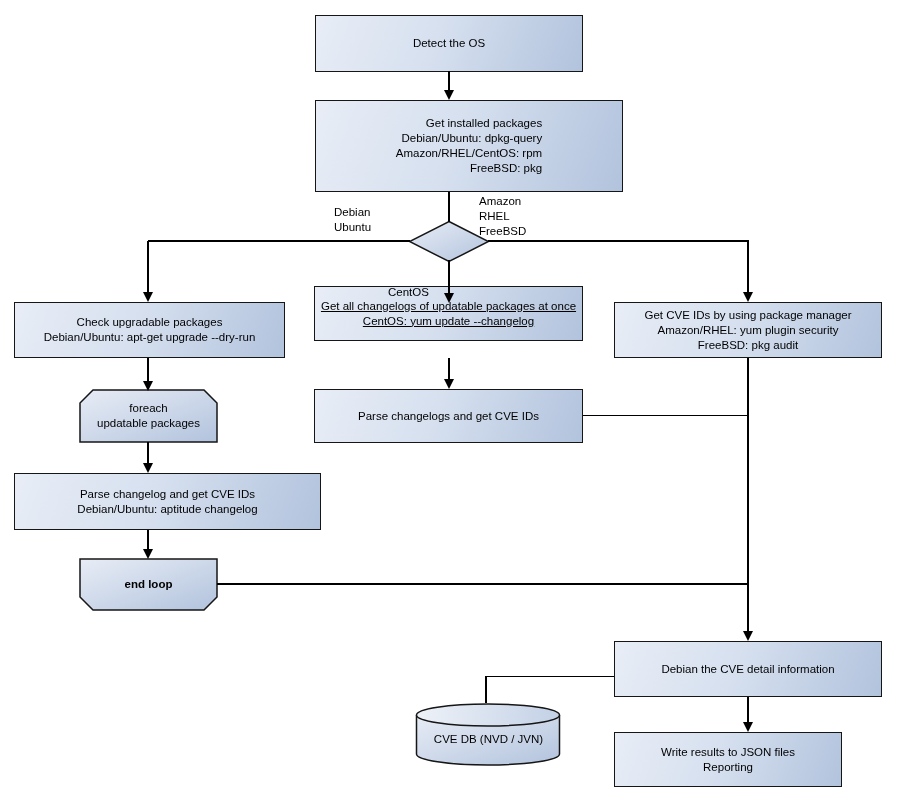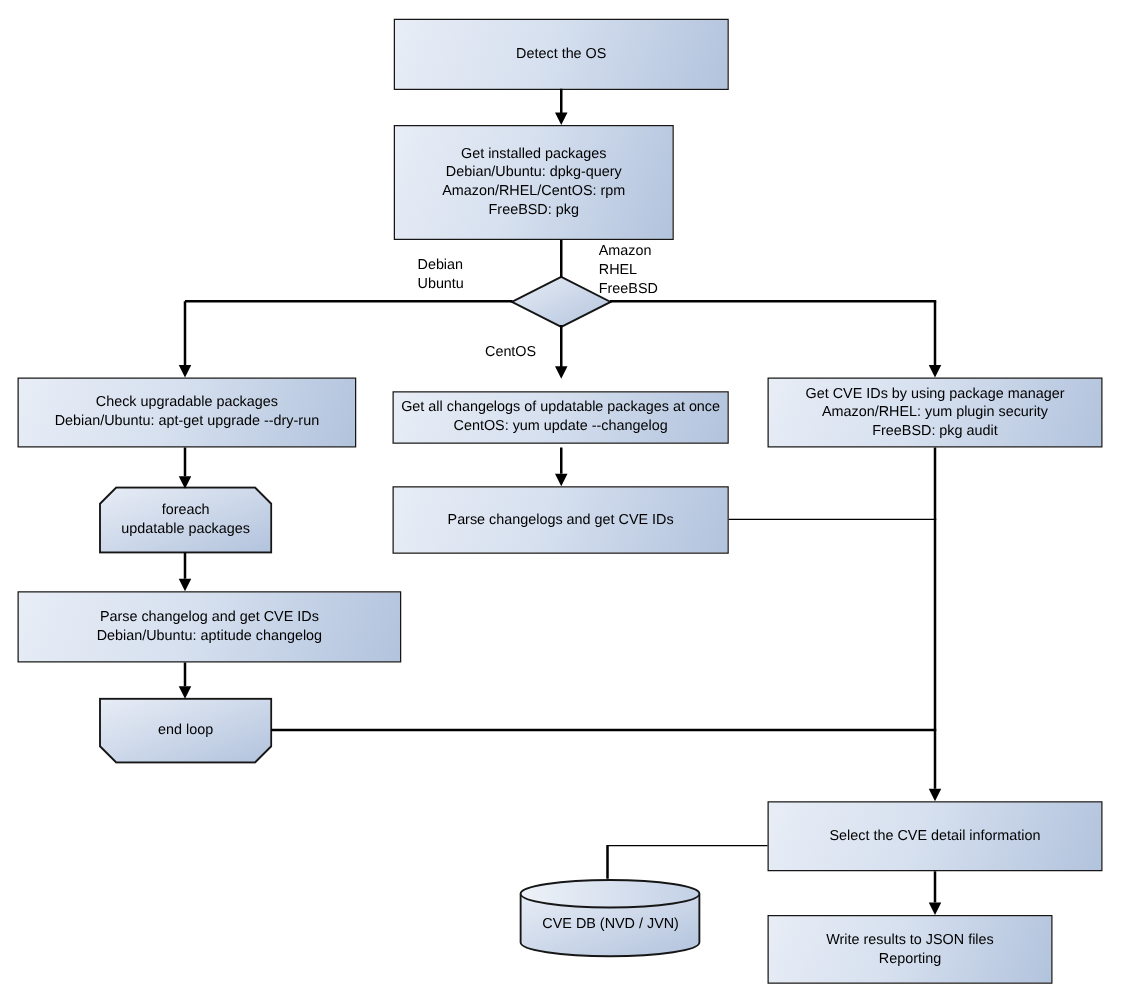--- a/index.html
+++ b/index.html
@@ -45,72 +45,72 @@
       </linearGradient>
       <linearGradient id="ngTop" x1="0" y1="0" x2="1" y2="0">
         <stop offset="0" stop-color="#eef2f8"></stop>
         <stop offset="1" stop-color="#c3d1e6"></stop>
       </linearGradient>
     </defs>
   </svg>
 
   <div class="node" style="left:315px;top:15px;width:268px;height:57px;">Detect the OS</div>
 
-  <div class="node" style="left:315px;top:100px;width:224px;height:92px;">Get installed packages
+  <div class="node" style="left:315px;top:100px;width:308px;height:92px;text-align:right;">Get installed packages
 Debian/Ubuntu: dpkg-query
 Amazon/RHEL/CentOS: rpm
 FreeBSD: pkg</div>
 
   <div class="node" style="left:14px;top:302px;width:271px;height:56px;">Check upgradable packages
 Debian/Ubuntu: apt-get upgrade --dry-run</div>
 
   <div class="node" style="left:14px;top:473px;width:307px;height:57px;">Parse changelog and get  CVE IDs
 Debian/Ubuntu: aptitude changelog</div>
 
-  <div class="node" style="left:314px;top:313px;width:269px;height:42px;">Get all changelogs of updatable packages at once
+  <div class="node" style="left:314px;top:286px;width:269px;height:55px;text-decoration:underline;">Get all changelogs of updatable packages at once
 CentOS: yum update --changelog</div>
 
   <div class="node" style="left:314px;top:389px;width:269px;height:54px;">Parse changelogs and get CVE IDs</div>
 
   <div class="node" style="left:614px;top:302px;width:268px;height:56px;">Get CVE IDs by using package manager
 Amazon/RHEL: yum plugin security
 FreeBSD: pkg audit</div>
 
-  <div class="node" style="left:614px;top:641px;width:268px;height:56px;">Select the CVE detail information</div>
+  <div class="node" style="left:614px;top:641px;width:268px;height:56px;">Debian the CVE detail information</div>
 
   <div class="node" style="left:614px;top:732px;width:228px;height:55px;">Write results to JSON files
 Reporting</div>
 
   <svg class="shape" style="left:408px;top:220px;" width="82" height="43">
     <path d="M41 1.5 L80.5 21.5 L41 41.5 L1.5 21.5 Z" fill="url(#ng)" stroke="#161616" stroke-width="1.5"></path>
   </svg>
 
   <svg class="shape" style="left:79px;top:389px;" width="139" height="54">
     <path d="M14 1 H125 L138 14 V53 H1 V14 Z" fill="url(#ng)" stroke="#161616" stroke-width="1.5"></path>
   </svg>
   <div class="shape-label" style="left:79px;top:389px;width:139px;height:54px;">foreach
 updatable  packages</div>
 
   <svg class="shape" style="left:79px;top:558px;" width="139" height="53">
     <path d="M1 1 H138 V39 L125 52 H14 L1 39 Z" fill="url(#ng)" stroke="#161616" stroke-width="1.5"></path>
   </svg>
-  <div class="shape-label" style="left:79px;top:558px;width:139px;height:53px;">end loop</div>
+  <div class="shape-label" style="left:79px;top:558px;width:139px;height:53px;font-weight:bold;">end loop</div>
 
   <svg class="shape" style="left:415px;top:702px;" width="147" height="65">
     <path d="M1.5 13 V52 a71.5 11 0 0 0 143 0 V13" fill="url(#ng)" stroke="#161616" stroke-width="1.5"></path>
     <ellipse cx="73" cy="13" rx="71.5" ry="11" fill="url(#ngTop)" stroke="#161616" stroke-width="1.5"></ellipse>
   </svg>
   <div class="shape-label" style="left:415px;top:702px;width:147px;height:65px;padding-top:10px;box-sizing:border-box;">CVE DB (NVD / JVN)</div>
 
   <div class="edge-label" style="left:334px;top:205px;width:80px;">Debian
 Ubuntu</div>
   <div class="edge-label" style="left:479px;top:194px;width:90px;">Amazon
 RHEL
 FreeBSD</div>
-  <div class="edge-label" style="left:388px;top:275px;width:60px;">CentOS</div>
+  <div class="edge-label" style="left:388px;top:285px;width:60px;">CentOS</div>
 
   <div class="vline" style="left:448.25px;top:71px;height:20px;"></div>
   <div class="vline" style="left:448.25px;top:192px;height:30px;"></div>
   <div class="hline" style="left:148px;top:240.25px;width:262px;"></div>
   <div class="hline" style="left:488px;top:240.25px;width:261px;"></div>
   <div class="vline" style="left:147.25px;top:241px;height:52px;"></div>
   <div class="vline" style="left:747.25px;top:241px;height:52px;"></div>
   <div class="vline" style="left:448.25px;top:260px;height:34px;"></div>
   <div class="vline" style="left:147.25px;top:358px;height:23px;"></div>
   <div class="vline" style="left:147.25px;top:442px;height:21px;"></div>

